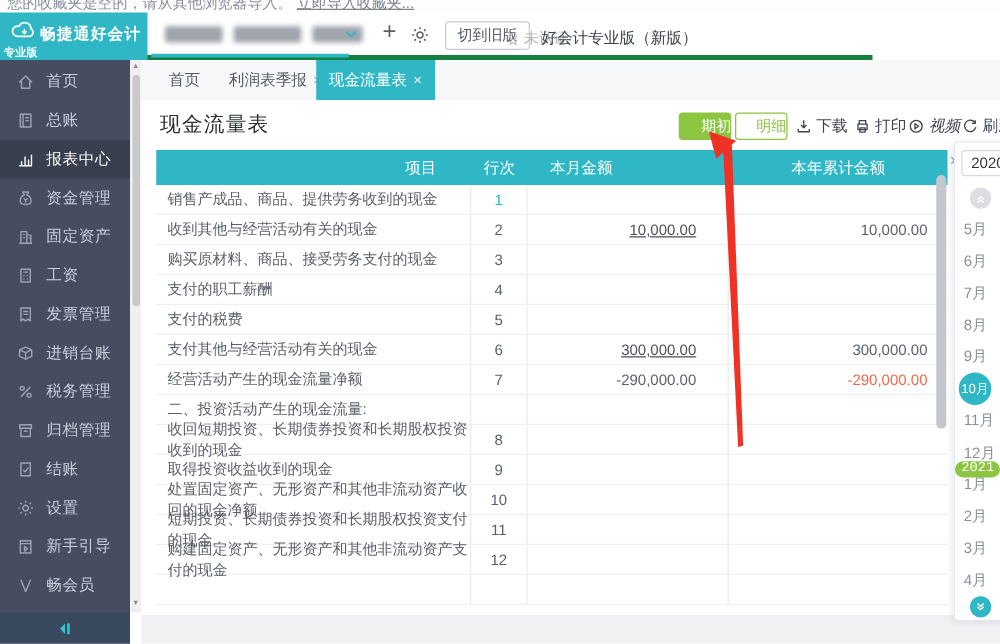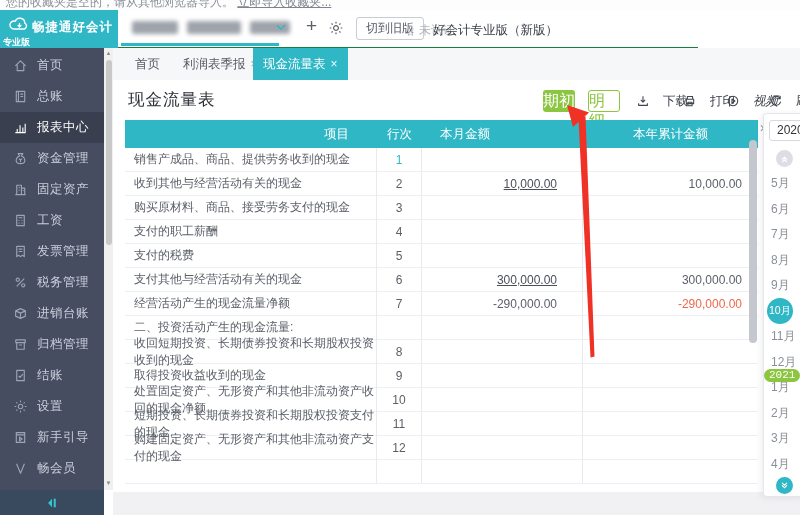--- a/index.html
+++ b/index.html
@@ -8,21 +8,21 @@
   .stage { position:relative; width:800px; height:515px; overflow:hidden; }
 
   
   .browser-strip { position:absolute; left:0; top:0; width:800px; height:10px; overflow:hidden;
     background:#fdfdfd; font-size:12px; color:#8a8f99; }
   .browser-strip .inner { margin-top:-6px; padding-left:6px; white-space:nowrap; }
   .browser-strip a { color:#7d838f; text-decoration:underline; }
 
   
   .app-header { position:absolute; left:0; top:10px; width:698px; height:38px; background:#fff;
-    border-bottom:1px solid #15803d; }
+    border-bottom:4px solid #15803d; }
   .logo { position:absolute; left:0; top:0; width:118px; height:38px; background:#2FB7C5; color:#fff; }
   .logo-cloud { position:absolute; left:9px; top:7px; }
   .logo-title { position:absolute; left:32px; top:9px; font-size:12.5px; font-weight:bold; letter-spacing:1px; }
   .logo-sub { position:absolute; left:3px; top:26px; font-size:9px; font-weight:bold; }
   .company-blur { position:absolute; left:132px; top:11px; height:14px; display:flex; gap:9px; filter:blur(2px); }
   .company-blur i { display:block; height:13px; background:#9ea3ac; border-radius:2px; }
   .company-underline { position:absolute; left:121px; top:33px; width:158px; height:3px; background:#2FB7C5; }
   .hdr-chevron { position:absolute; left:274px; top:10px; color:#2FB7C5; }
   .hdr-plus { position:absolute; left:306px; top:5px; font-size:19px; color:#5a5f68; font-weight:300; }
   .hdr-gear { position:absolute; left:328px; top:10px; color:#5a5f68; }
@@ -58,25 +58,25 @@
   .tab .x { color:#9aa0a8; font-size:12px; }
   .tab.t0 { left:14px; }
   .tab.t1 { left:62px; }
   .tab.t2 { left:140px; }
   .tab.active { background:#2FB7C5; color:#fff; padding:0 10px; }
   .tab.active .x { color:#eafcff; }
 
   .page-header { position:absolute; left:0; top:32px; width:687px; height:40px; background:#fff; }
   .page-title { position:absolute; left:15px; top:9px; font-size:16.5px; color:#2b2f36; font-weight:500;
     letter-spacing:1px; }
-  .btn-green { position:absolute; top:10px; width:32px; height:22px; line-height:22px; text-align:left;
-    font-size:16px; border-radius:3px; cursor:pointer; }
+  .btn-green { position:absolute; top:10px; width:42px; height:22px; line-height:22px; text-align:right;
+    font-size:12px; border-radius:3px; cursor:pointer; }
   .btn-green.primary { left:430px; background:#8CC540; color:#fff; }
   .btn-green.outline { left:475px; background:#fff; color:#8CC540; border:1px solid #8CC540; line-height:20px; }
-  .action { position:absolute; top:12px; height:18px; display:flex; align-items:center; gap:13px;
+  .action { position:absolute; top:12px; height:18px; display:flex; align-items:center; gap:3px;
     font-size:12.5px; color:#3e434c; cursor:pointer; white-space:nowrap; }
   .action.a0 { left:523px; } .action.a1 { left:570px; } .action.a2 { left:613px;font-style:italic; } .action.a3 { left:656px; }
 
   
   .table { position:absolute; left:12px; top:72px; width:633px; }
   .thead { display:flex; height:28px; background:#2FB7C5; color:#fff; font-size:12.5px; }
   .th { display:flex; align-items:center; }
   .w1 { width:252px; } .w2 { width:45px; } .w3 { width:161px; } .w4 { width:175px; }
   .th.h1 { justify-content:flex-end; padding-right:28px; }
   .th.h2 { justify-content:center; }
@@ -210,29 +210,29 @@
           <span class="lbl">工资</span>
         </div>
         <div class="sidebar-item">
           <svg width="15" height="15" viewBox="0 0 16 16" class="ico">
             <path d="M4 2.5 H12 V13.5 L10 12 L8 13.5 L6 12 L4 13.5 Z M6 5.5 H10 M6 8 H10" fill="none" stroke="currentColor" stroke-width="1.2" stroke-linejoin="round"></path>
           </svg>
           <span class="lbl">发票管理</span>
         </div>
         <div class="sidebar-item">
           <svg width="15" height="15" viewBox="0 0 16 16" class="ico">
+            <path d="M2.8 5.2 L8 2.8 L13.2 5.2 L8 7.6 Z M2.8 5.2 V10.8 L8 13.2 L13.2 10.8 V5.2 M8 7.6 V13.2" fill="none" stroke="currentColor" stroke-width="1.2" stroke-linejoin="round"></path>
+          </svg>
+          <span class="lbl">进销台账</span>
+        </div>
+        <div class="sidebar-item">
+          <svg width="15" height="15" viewBox="0 0 16 16" class="ico">
             <path d="M4 12.2 L12 3.8 M5.1 3.3 A1.7 1.7 0 1 0 5.1 6.7 A1.7 1.7 0 1 0 5.1 3.3 M10.9 9.3 A1.7 1.7 0 1 0 10.9 12.7 A1.7 1.7 0 1 0 10.9 9.3" fill="none" stroke="currentColor" stroke-width="1.2" stroke-linejoin="round"></path>
           </svg>
           <span class="lbl">税务管理</span>
-        </div>
-        <div class="sidebar-item">
-          <svg width="15" height="15" viewBox="0 0 16 16" class="ico">
-            <path d="M2.8 5.2 L8 2.8 L13.2 5.2 L8 7.6 Z M2.8 5.2 V10.8 L8 13.2 L13.2 10.8 V5.2 M8 7.6 V13.2" fill="none" stroke="currentColor" stroke-width="1.2" stroke-linejoin="round"></path>
-          </svg>
-          <span class="lbl">进销台账</span>
         </div>
         <div class="sidebar-item">
           <svg width="15" height="15" viewBox="0 0 16 16" class="ico">
             <path d="M3 3 H13 V6 H3 Z M4 6 V13 H12 V6 M6.5 8.5 H9.5" fill="none" stroke="currentColor" stroke-width="1.2" stroke-linejoin="round"></path>
           </svg>
           <span class="lbl">归档管理</span>
         </div>
         <div class="sidebar-item">
           <svg width="15" height="15" viewBox="0 0 16 16" class="ico">
             <path d="M4 2.5 H12 V13.5 H4 Z M6 8.5 L7.5 10 L10.5 6.5" fill="none" stroke="currentColor" stroke-width="1.2" stroke-linejoin="round"></path>

